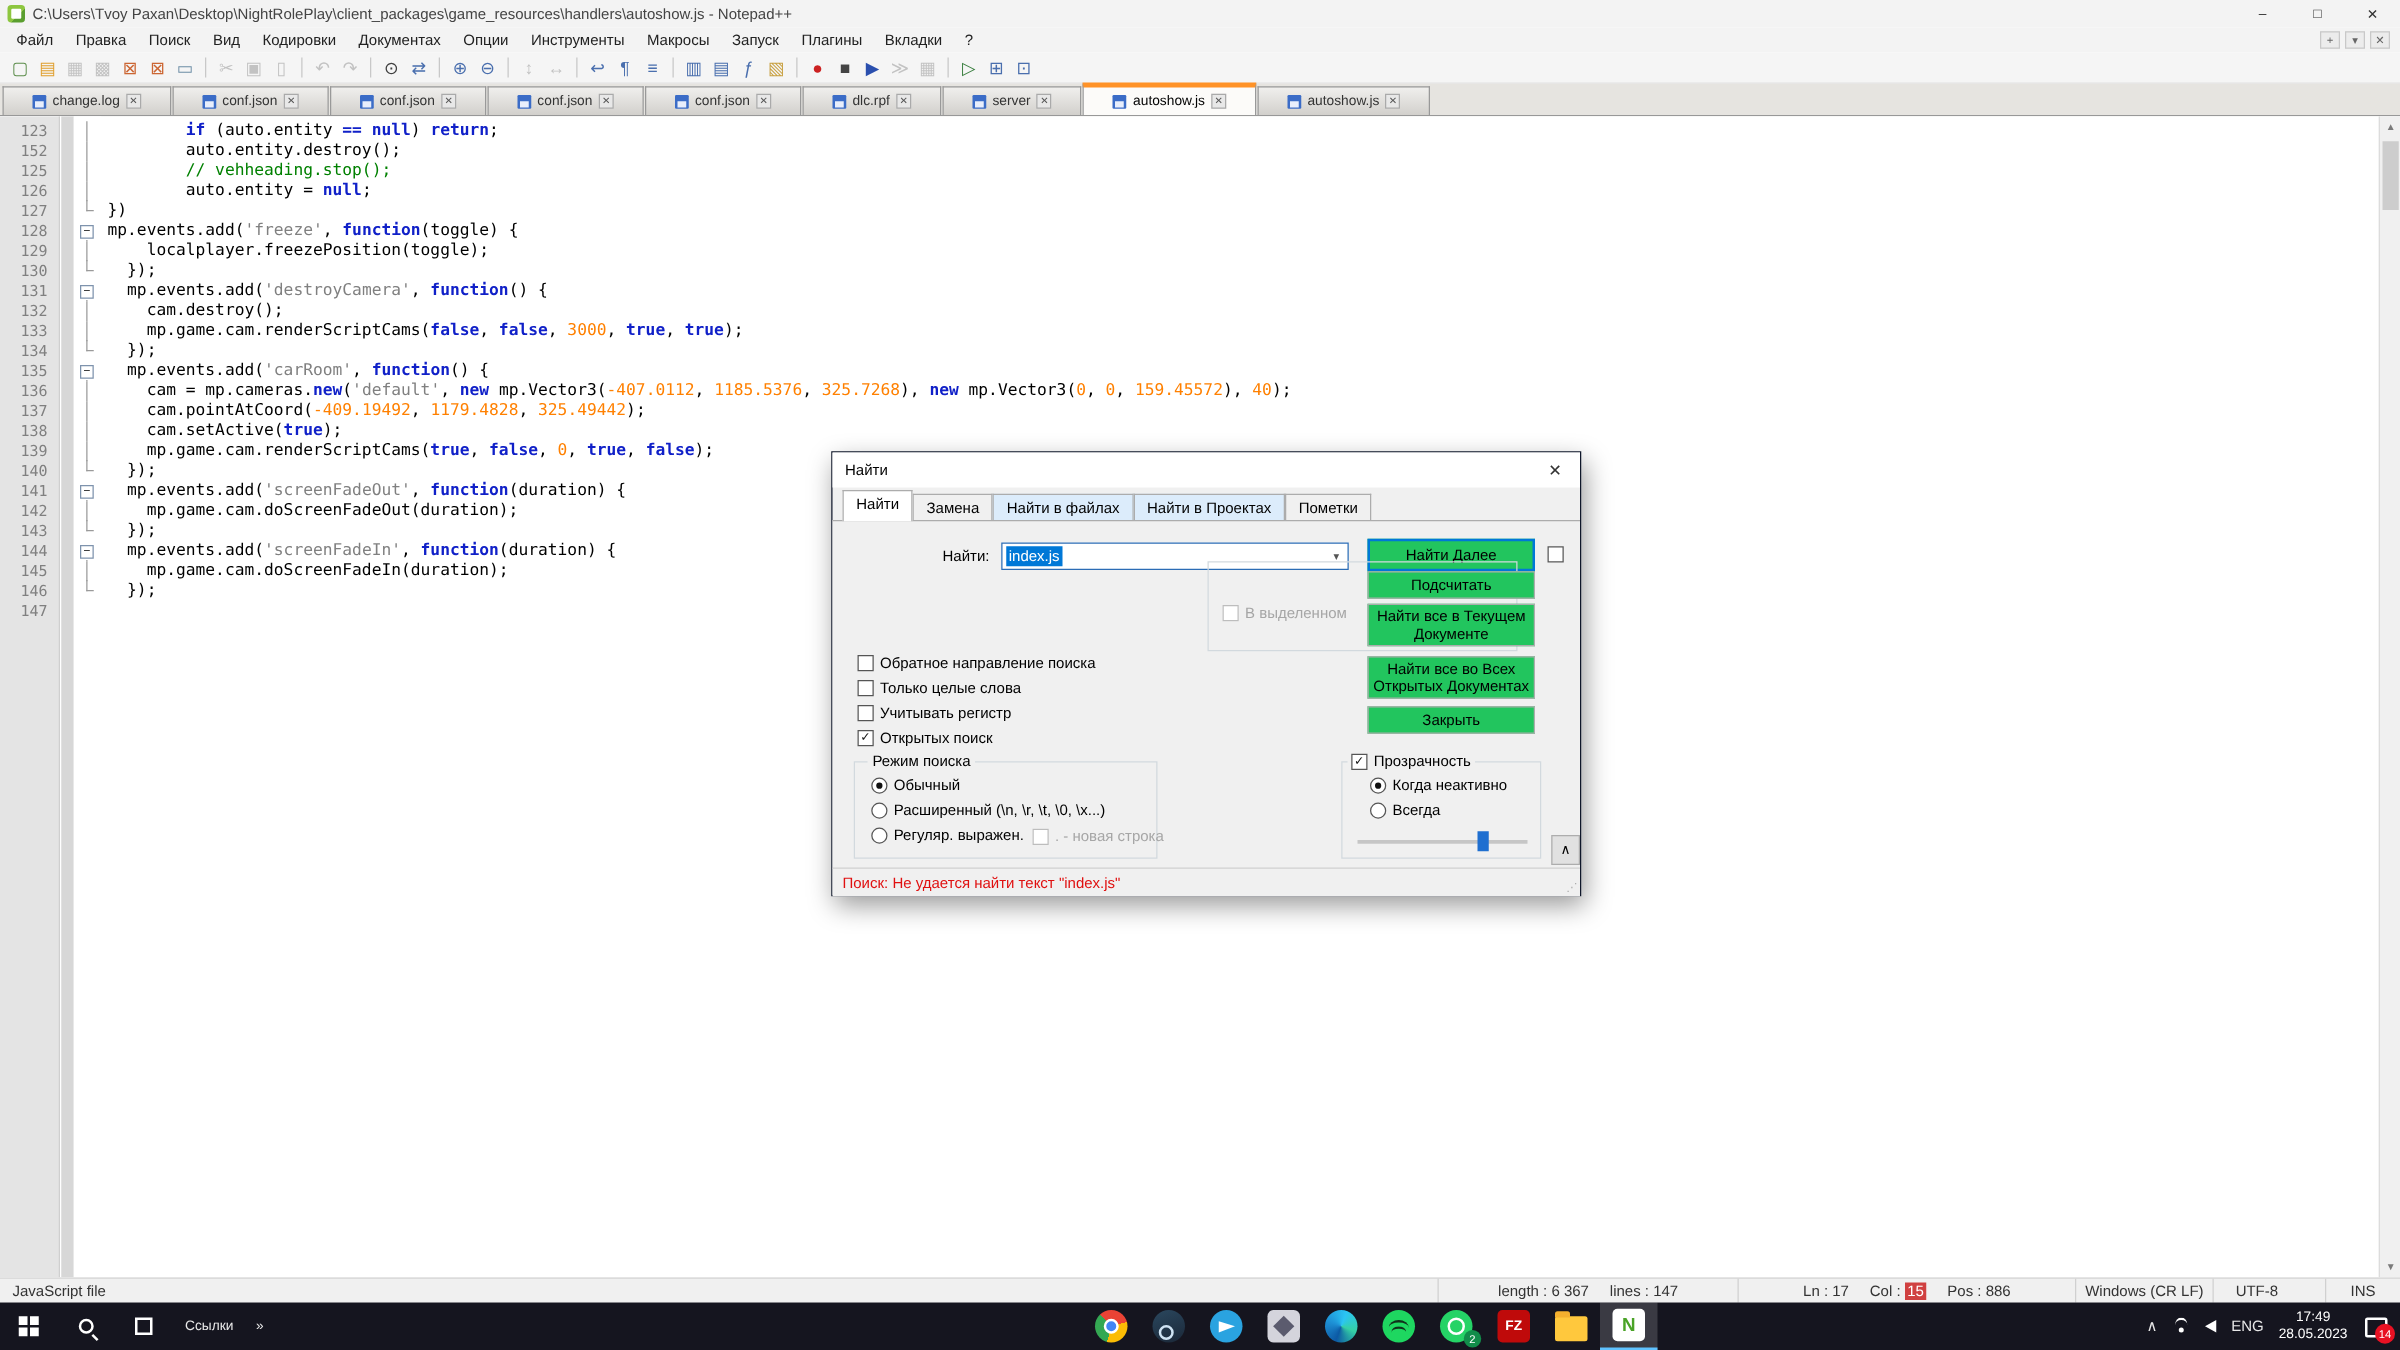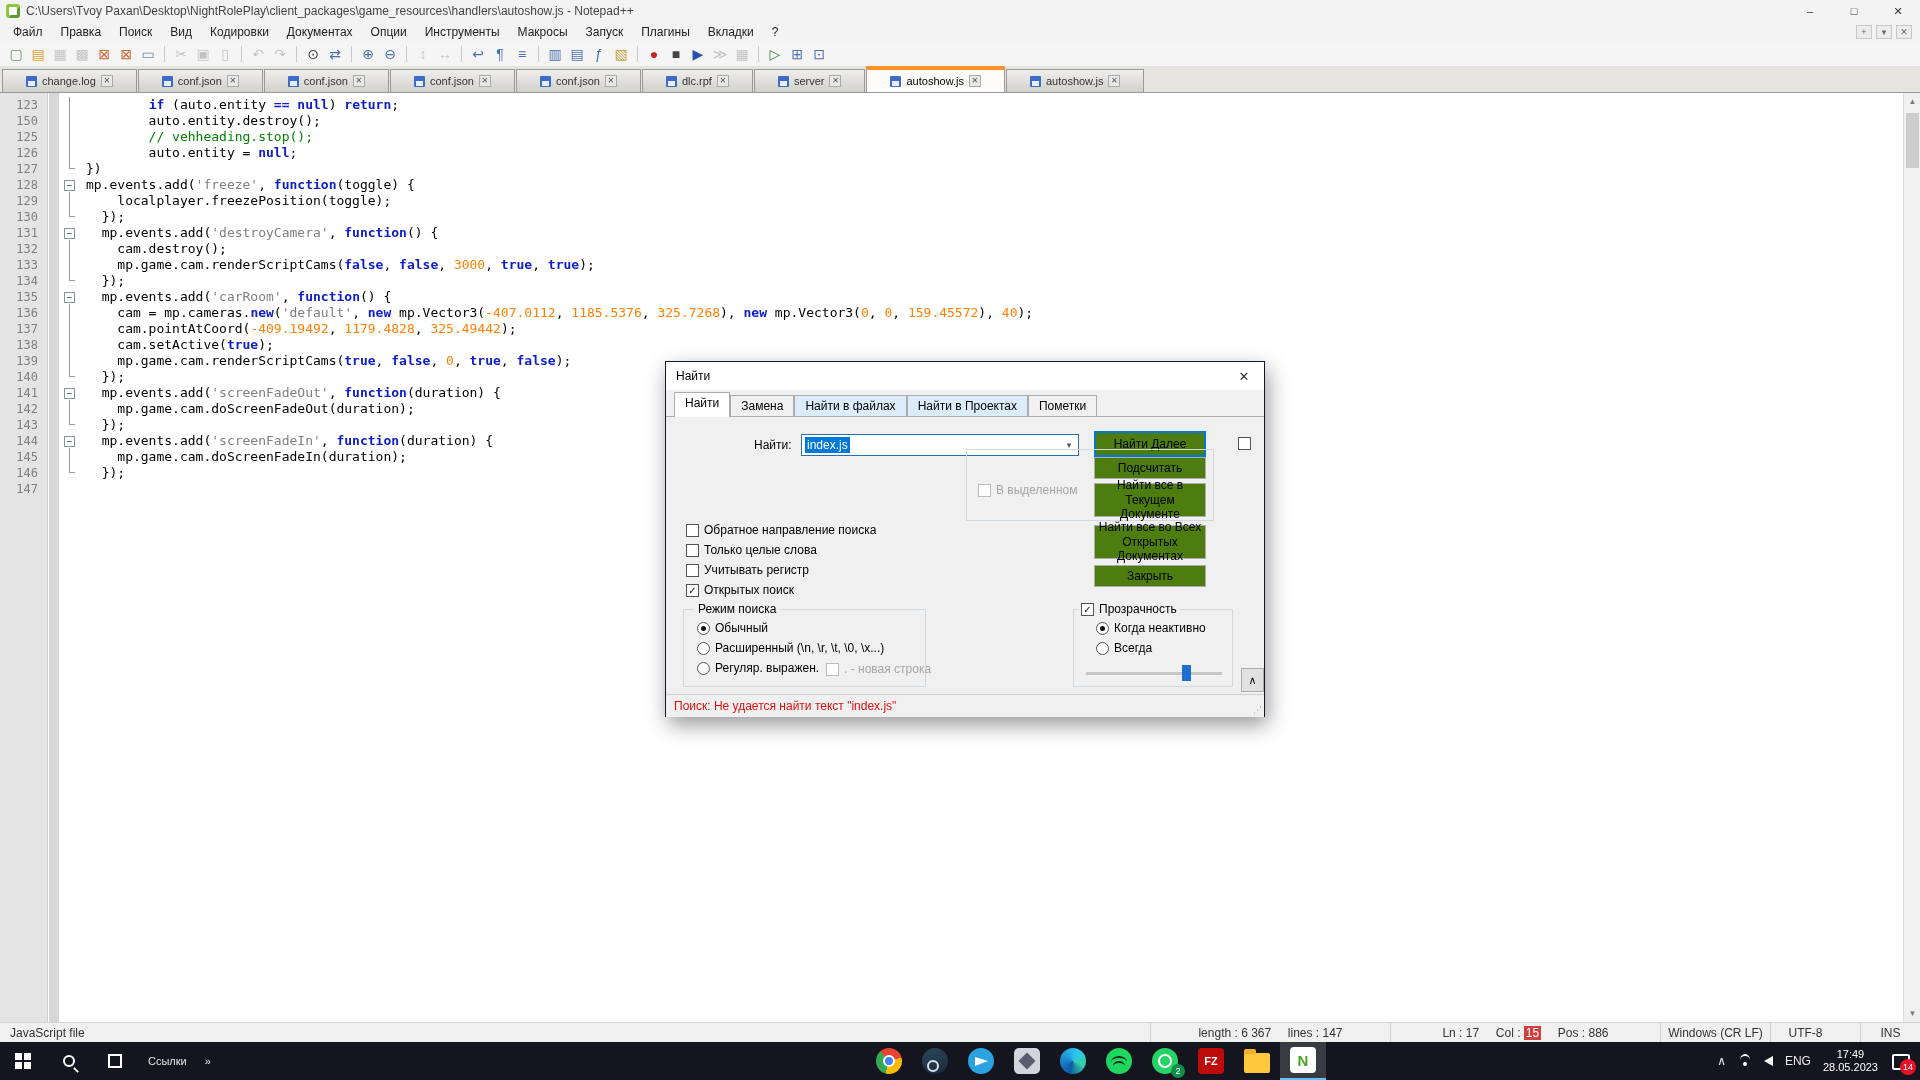--- a/index.html
+++ b/index.html
@@ -66,21 +66,21 @@
   #dlgclose{margin-left:auto;width:40px;height:28px;display:flex;align-items:center;justify-content:center;font-size:13px;color:#333}
   #dlgtabs{position:absolute;left:8px;top:30px;display:flex;align-items:flex-end}
   .dtab{height:22px;padding:3px 10px;border:1px solid #acacac;border-bottom:none;background:#f0f0f0;font-size:12px}
   .dtab.hl{background:#dcecfb}
   .dtab.act{height:25px;background:#fff;position:relative;z-index:2}
   #dlgbody{position:absolute;left:0;top:54px;width:598px;height:278px;border-top:1px solid #acacac;background:#f0f0f0}
   .lbl{position:absolute;font-size:12px}
   #combo{position:absolute;left:135px;top:17px;width:278px;height:22px;background:#fff;border:1px solid #2b6cb5;display:flex;align-items:center;padding-left:3px}
   #combosel{background:#0078d7;color:#fff;padding:1px 2px}
   #comboarrow{margin-left:auto;width:18px;height:20px;display:flex;align-items:center;justify-content:center;color:#555;font-size:9px}
-  .btn{position:absolute;left:428px;width:112px;background:#4d7c0f;border:1px solid #adadad;font-size:12px;display:flex;align-items:center;justify-content:center;text-align:center;line-height:1.2}
+  .btn{position:absolute;left:428px;width:134px;background:#22c55e;border:1px solid #adadad;font-size:12px;display:flex;align-items:center;justify-content:center;text-align:center;line-height:1.2}
   .btn.def{border:2px solid #0078d7}
   #panel{position:absolute;left:300px;top:32px;width:248px;height:72px;border:1px solid #d2d9de}
   .cb{position:absolute;display:flex;align-items:center;gap:5px;font-size:12px}
   .box{width:13px;height:13px;border:1px solid #555;background:#fff;font-size:10px;line-height:11px;text-align:center;color:#111}
   .cb.dis{color:#a6a6a6}
   .cb.dis .box{border-color:#bdbdbd}
   .rb{position:absolute;display:flex;align-items:center;gap:5px;font-size:12px}
   .dot{width:13px;height:13px;border:1px solid #555;border-radius:50%;background:#fff;position:relative}
   .rb.sel .dot::after{content:"";position:absolute;left:3px;top:3px;width:5px;height:5px;border-radius:50%;background:#111}
   .grp{position:absolute;border:1px solid #d2d9de}
@@ -273,21 +273,21 @@
       <span class="tclose">✕</span>
     </div>
   </div>
 
 <div id="editor">
   <div id="colnum"></div>
   <div id="colbm"></div>
   <div id="colfold"></div>
   <div id="rows">
       <div class="row"><span class="lnum">123</span><span class="bm"></span><span class="fold"><span class="fline"></span></span><span class="code"><span class="tk-p">        </span><span class="tk-k">if</span><span class="tk-p"> (auto.entity </span><span class="tk-k">==</span><span class="tk-p"> </span><span class="tk-k">null</span><span class="tk-p">) </span><span class="tk-k">return</span><span class="tk-p">;</span></span></div>
-      <div class="row"><span class="lnum">150</span><span class="bm"></span><span class="fold"><span class="fline"></span></span><span class="code"><span class="tk-p">        auto.entity.destroy();</span></span></div>
+      <div class="row"><span class="lnum">152</span><span class="bm"></span><span class="fold"><span class="fline"></span></span><span class="code"><span class="tk-p">        auto.entity.destroy();</span></span></div>
       <div class="row"><span class="lnum">125</span><span class="bm"></span><span class="fold"><span class="fline"></span></span><span class="code"><span class="tk-c">        // vehheading.stop();</span></span></div>
       <div class="row"><span class="lnum">126</span><span class="bm"></span><span class="fold"><span class="fline"></span></span><span class="code"><span class="tk-p">        auto.entity = </span><span class="tk-k">null</span><span class="tk-p">;</span></span></div>
       <div class="row"><span class="lnum">127</span><span class="bm"></span><span class="fold"><span class="fcorner"></span></span><span class="code"><span class="tk-p">})</span></span></div>
       <div class="row"><span class="lnum">128</span><span class="bm"></span><span class="fold"><span class="fbox">−</span><span class="fstem"></span></span><span class="code"><span class="tk-p">mp.events.add(</span><span class="tk-s">'freeze'</span><span class="tk-p">, </span><span class="tk-k">function</span><span class="tk-p">(toggle) {</span></span></div>
       <div class="row"><span class="lnum">129</span><span class="bm"></span><span class="fold"><span class="fline"></span></span><span class="code"><span class="tk-p">    localplayer.freezePosition(toggle);</span></span></div>
       <div class="row"><span class="lnum">130</span><span class="bm"></span><span class="fold"><span class="fcorner"></span></span><span class="code"><span class="tk-p">  });</span></span></div>
       <div class="row"><span class="lnum">131</span><span class="bm"></span><span class="fold"><span class="fbox">−</span><span class="fstem"></span></span><span class="code"><span class="tk-p">  mp.events.add(</span><span class="tk-s">'destroyCamera'</span><span class="tk-p">, </span><span class="tk-k">function</span><span class="tk-p">() {</span></span></div>
       <div class="row"><span class="lnum">132</span><span class="bm"></span><span class="fold"><span class="fline"></span></span><span class="code"><span class="tk-p">    cam.destroy();</span></span></div>
       <div class="row"><span class="lnum">133</span><span class="bm"></span><span class="fold"><span class="fline"></span></span><span class="code"><span class="tk-p">    mp.game.cam.renderScriptCams(</span><span class="tk-k">false</span><span class="tk-p">, </span><span class="tk-k">false</span><span class="tk-p">, </span><span class="tk-n">3000</span><span class="tk-p">, </span><span class="tk-k">true</span><span class="tk-p">, </span><span class="tk-k">true</span><span class="tk-p">);</span></span></div>
       <div class="row"><span class="lnum">134</span><span class="bm"></span><span class="fold"><span class="fcorner"></span></span><span class="code"><span class="tk-p">  });</span></span></div>

